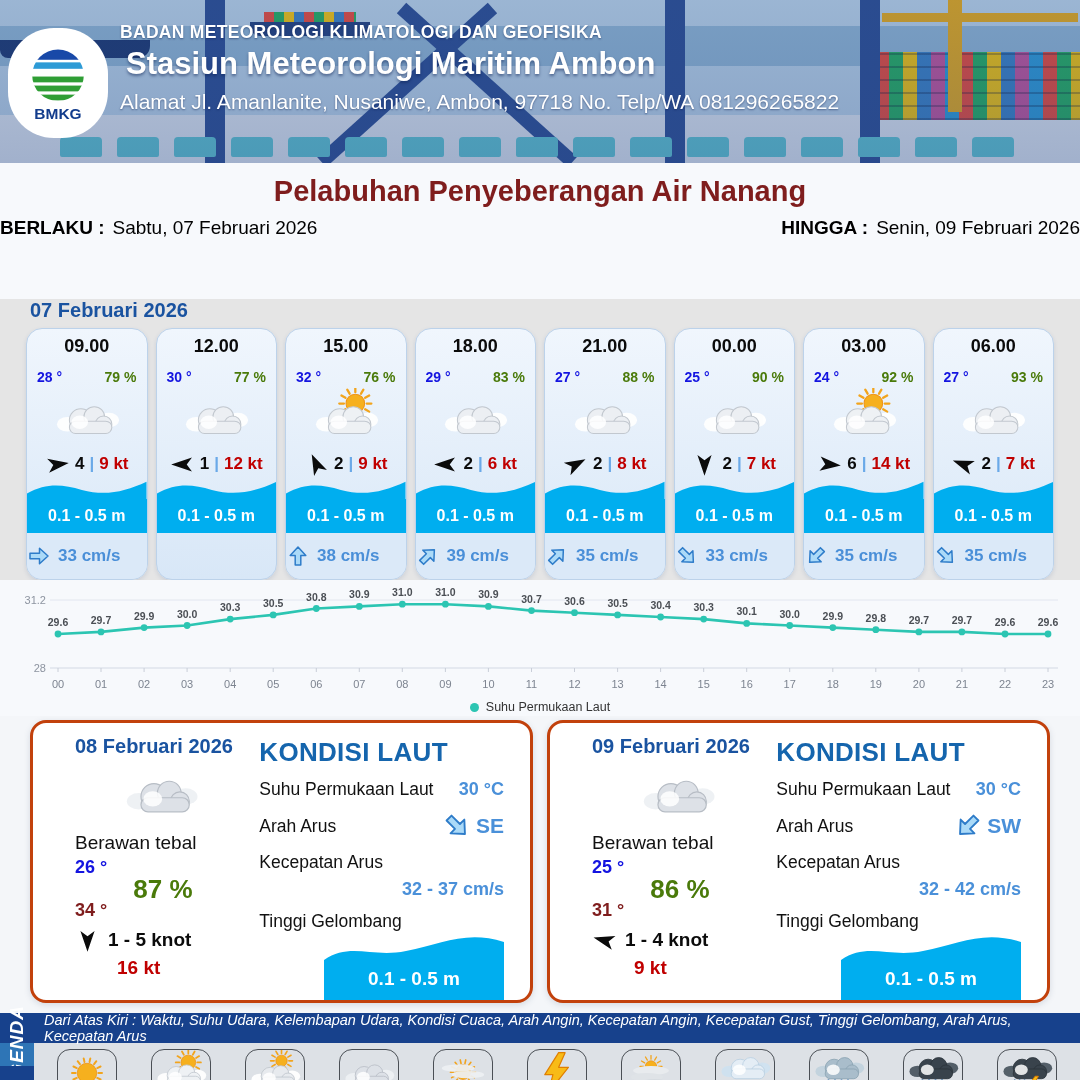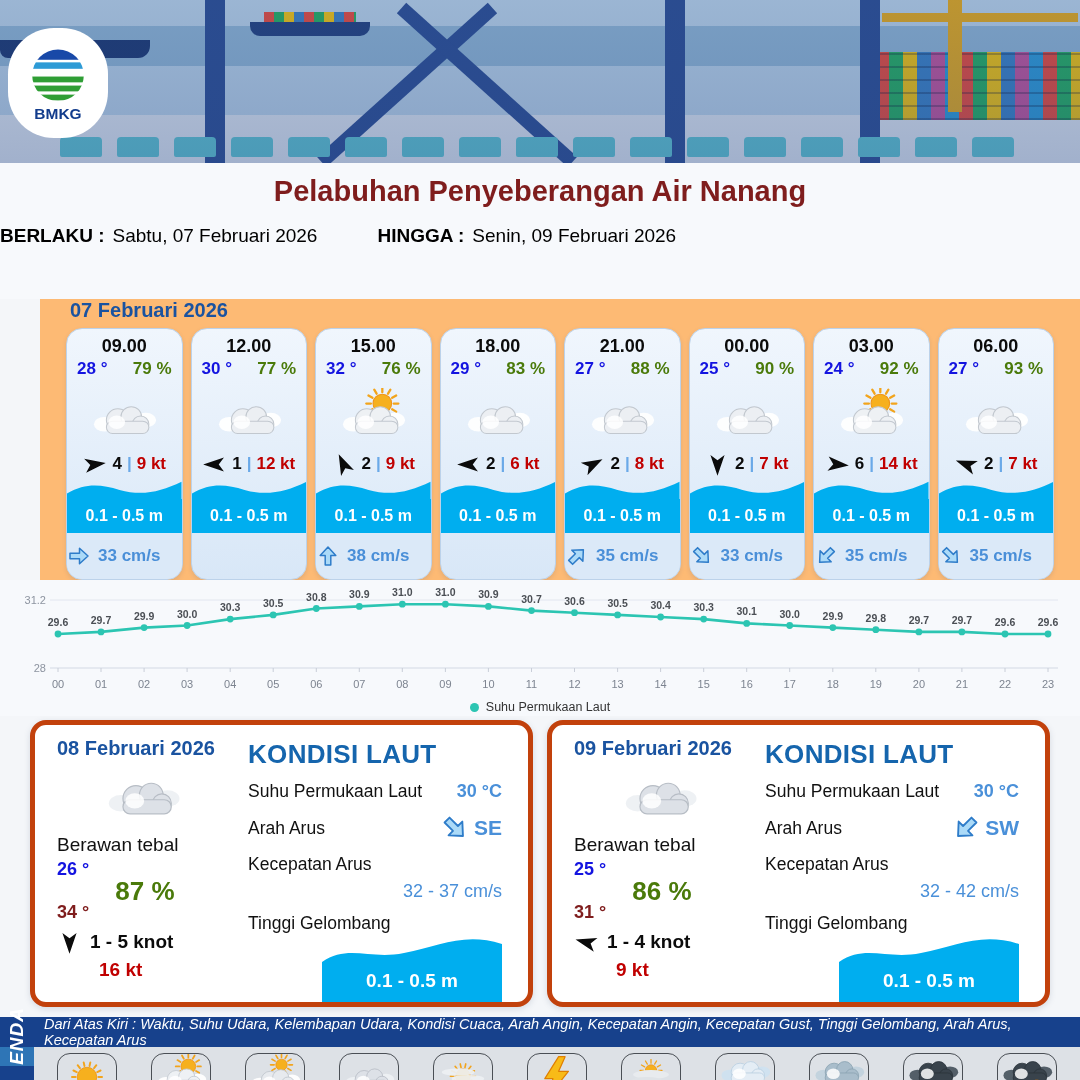--- a/index.html
+++ b/index.html
@@ -30,32 +30,32 @@
   .hd-text { position:absolute; left:120px; top:22px; z-index:3; color:#fff; }
   .hd-agency { font-size:17.5px; font-weight:bold; letter-spacing:.3px; text-shadow:0 1px 2px rgba(10,30,80,.5); }
   .hd-station { font-size:31px; font-weight:bold; margin-top:3px; margin-left:6px; text-shadow:0 2px 3px rgba(10,30,80,.5); }
   .hd-address { font-size:21px; margin-top:8px; text-shadow:0 1px 2px rgba(10,30,80,.5); }
 
   
   .titleblock { flex:0 0 136px; text-align:center; padding-top:10px; background:#f7f9fc; }
   .main-title { font-size:37px; font-weight:bold; color:#1767b0; letter-spacing:-.5px;
     text-shadow:-2px 0 0 #fff, 2px 0 0 #fff, 0 -2px 0 #fff, 0 2px 0 #fff, 0 3px 3px rgba(0,0,0,.18); }
   .sub-title { font-size:29px; font-weight:bold; color:#7f1d1d; margin-top:2px; }
-  .meta-row { margin-top:17px; font-size:19px; color:#000; display:flex; justify-content:flex-start; gap:60px; }
+  .meta-row { margin-top:9px; font-size:19px; color:#000; display:flex; justify-content:space-between; gap:60px; }
   .meta-row b { font-weight:bold; margin-right:8px; }
 
   
   .datelabel { font-size:20px; font-weight:bold; color:#1a53a0; margin:0 0 6px 30px; }
-  .cards-wrap { flex:0 0 254px; background:#fdba74;margin-left:40px; }
+  .cards-wrap { flex:0 0 254px; background:#e5e5e5; }
   .hourly-row { display:flex; gap:8px; margin:0 26px; }
   .hcard { flex:1 1 0; height:252px; border:1px solid #bcd2ea; border-radius:16px; overflow:hidden;
     background:linear-gradient(#f0f6fd, #d8e7f7); display:flex; flex-direction:column;
     box-shadow:0 2px 4px rgba(60,90,140,.15); }
   .hc-time { text-align:center; font-size:18px; font-weight:bold; color:#0b0b0b; padding-top:7px; height:30px; }
-  .hc-temps { display:flex; justify-content:space-between; padding:0 10px; font-size:17px; font-weight:bold; height:26px; }
+  .hc-temps { display:flex; justify-content:space-between; padding:0 10px; font-size:14px; font-weight:bold; height:26px;align-items:flex-end; }
   .hc-temps .t { color:#1414e0; } .hc-temps .h { color:#4a7a0a; }
   .hc-icon { height:64px; display:flex; align-items:center; justify-content:center; }
   .hc-icon svg { width:78px; height:58px; }
   .hc-wind { height:30px; display:flex; align-items:center; justify-content:center; gap:5px;
     font-size:17px; font-weight:bold; }
   .hc-wind .wv { color:#0b0b0b; } .hc-wind .dv { color:#6aa9e8; font-weight:bold; } .hc-wind .ws { color:#c00000; }
   .hc-waveart { height:20px; } .hc-waveart svg { width:100%; height:100%; display:block; }
   .hc-wave { height:34px; background:#00AEEF; color:#fff; font-weight:bold; font-size:16px;
     display:flex; align-items:center; justify-content:center; }
   .hc-cur { flex:1; background:#dbe9f8; display:flex; align-items:center; gap:7px;
@@ -65,39 +65,39 @@
 
   
   .chart-wrap { flex:0 0 136px; background:#f7f9fc; padding-top:4px; }
   .chart-svg-box { margin:0 18px; }
   .chart-legend { display:flex; justify-content:center; align-items:center; gap:7px;
     font-size:12.5px; color:#333; margin-top:0px; }
   .chart-legend .dot { width:9px; height:9px; border-radius:50%; background:#2cc5b2; }
 
   
   .days-row { flex:0 0 252px; display:flex; gap:14px; margin:4px 30px 0; }
-  .daycard { flex:1 1 0; background:#fff; border:5px solid #c2410c; border-radius:16px;
-    box-shadow:0 2px 6px rgba(80,95,120,.18); display:flex; }
+  .daycard { flex:1 1 0; background:#fff; border:3px solid #c2410c; border-radius:16px;
+    box-shadow:0 2px 6px rgba(80,95,120,.18); display:flex;padding-left:20px; }
   .dc-left { width:42%; padding:12px 0 0 22px; }
   .dc-date { font-size:20px; font-weight:bold; color:#1a53a0; }
   .dc-icon { margin:2px 0 0 36px; } .dc-icon svg { width:100px; height:66px; }
   .dc-cond { font-size:19px; color:#111; margin-top:2px; }
   .dc-temps { display:flex; align-items:center; margin-top:3px; }
   .dc-tcol { display:flex; flex-direction:column; gap:2px; font-size:18px; font-weight:bold; }
   .dc-tmin { color:#1414e0; } .dc-tmax { color:#7f1d1d;margin-top:20px; }
   .dc-hum { color:#4a7a0a; font-size:26px; font-weight:bold; margin-left:26px; }
   .dc-wind { display:flex; align-items:center; gap:8px; margin-top:8px; font-size:19px; font-weight:bold; color:#0b0b0b; }
   .dc-gust { color:#c00000; font-size:19px; font-weight:bold; margin:6px 0 0 42px; }
   .dc-right { flex:1; padding:14px 26px 0 6px; }
   .dc-sea-title { font-size:26px; font-weight:bold; color:#1565ad; letter-spacing:.3px; }
   .dc-row { display:flex; justify-content:space-between; align-items:center; margin-top:11px; font-size:17.5px; color:#111; }
   .dc-val { color:#4a90d9; font-weight:bold; font-size:18px; }
   .dc-dirval { display:flex; align-items:center; gap:4px; color:#4a90d9; font-weight:bold; font-size:21px; }
   .dc-dirval .carr { width:30px; height:30px; }
-  .dc-speedval { text-align:right; margin-top:6px; font-size:18px; font-weight:normal; color:#4a90d9; }
+  .dc-speedval { text-align:right; margin-top:6px; font-size:18px; font-weight:bold; color:#4a90d9; }
   .wavebox { position:relative; width:180px; height:66px; margin-left:auto; margin-top:2px; }
   .wavebox svg { position:absolute; inset:0; width:100%; height:100%; }
   .wavebox span { position:absolute; left:0; right:0; bottom:10px; text-align:center;
     color:#fff; font-weight:bold; font-size:19px; }
 
   
   .legendbar { flex:1; position:relative; background:#dde1e6; margin-top:10px; }
   .lg-strip { position:absolute; top:0; left:0; right:0; height:30px; background:#17418c;
     color:#fff; font-style:italic; font-size:14.5px; display:flex; align-items:center; padding-left:44px; }
   .lg-band { position:absolute; top:30px; bottom:14px; left:0; width:34px; background:#2e75b6;
@@ -161,20 +161,25 @@
           <rect x="6" y="4" width="48" height="9" fill="#1849a8"></rect>
           <rect x="6" y="15" width="48" height="5" fill="#2e9bd6"></rect>
           <rect x="6" y="22" width="48" height="24" fill="#ffffff"></rect>
           <rect x="6" y="26" width="48" height="4.5" fill="#2f9e35"></rect>
           <rect x="6" y="33" width="48" height="4.5" fill="#2f9e35"></rect>
           <rect x="6" y="40" width="48" height="4.5" fill="#2f9e35"></rect>
         </g>
         <text x="30" y="59" text-anchor="middle" font-size="12" font-weight="bold" fill="#123c8c">BMKG</text>
       </svg>
     </div>
+    <div class="hd-text">
+      <div class="hd-agency">BADAN METEOROLOGI KLIMATOLOGI DAN GEOFISIKA</div>
+      <div class="hd-station">Stasiun Meteorologi Maritim Ambon</div>
+      <div class="hd-address">Alamat Jl. Amanlanite, Nusaniwe, Ambon, 97718   No. Telp/WA  081296265822</div>
+    </div>
   </div>
 
   <div class="titleblock">
     <div class="sub-title">Pelabuhan Penyeberangan Air Nanang</div>
     <div class="meta-row">
       <div><b>BERLAKU :</b><span>Sabtu, 07 Februari 2026</span></div>
       <div><b>HINGGA :</b><span>Senin, 09 Februari 2026</span></div>
     </div>
   </div>
 
@@ -362,20 +367,28 @@
       <span class="wv">2</span>
       <span class="dv">|</span>
       <span class="ws">6 kt</span>
     </div>
     <div class="hc-waveart">
       <svg viewBox="0 0 122 22" preserveAspectRatio="none">
               <path d="M0 16 C20 4 36 6 56 12 C80 19 100 14 122 3 L122 22 L0 22 Z" fill="#00AEEF"></path>
             </svg>
     </div>
     <div class="hc-wave">0.1 - 0.5 m</div>
+    <div class="hc-cur">
+      <span class="rot" style="transform:rotate(-45deg)">
+              <svg class="carr" viewBox="0 0 24 24">
+                <path d="M3 9.2 h9.5 v-5 l8.5 7.8 -8.5 7.8 v-5 H3 Z" fill="#abdaf8" stroke="#2e7cc9" stroke-width="1.5" stroke-linejoin="round"></path>
+              </svg>
+            </span>
+      <span class="cs">39 cm/s</span>
+    </div>
         </div>
         <div class="hcard">
     <div class="hc-time">21.00</div>
     <div class="hc-temps">
       <span class="t">27 °</span>
       <span class="h">88 %</span>
     </div>
     <div class="hc-icon">
             <svg viewBox="0 0 64 56" xmlns="http://www.w3.org/2000/svg">
               <g transform="translate(0,9)">

